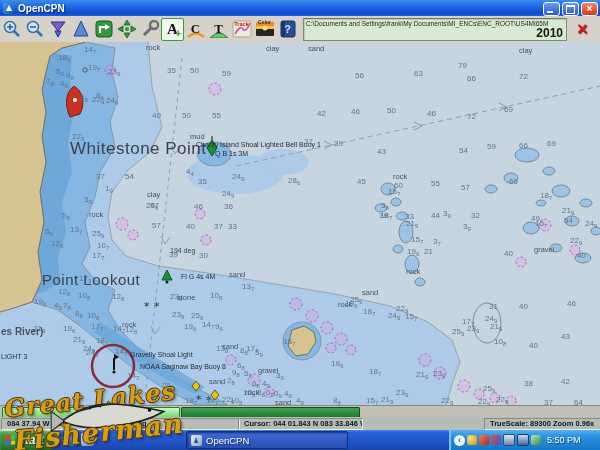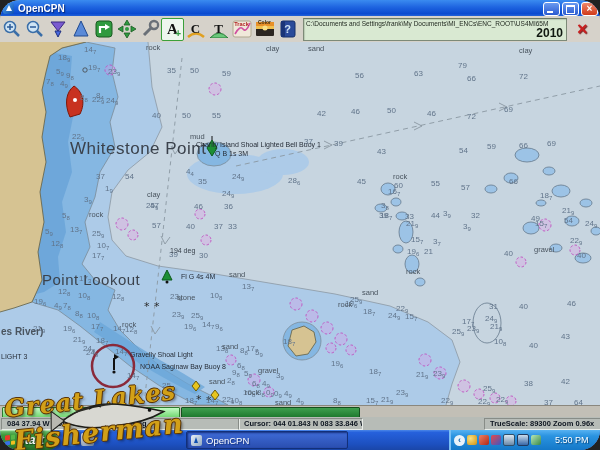--- a/index.html
+++ b/index.html
@@ -1,16 +1,16 @@
 <!DOCTYPE html>
 <html><head>
 <meta charset="utf-8">
 <style>
   html,body{margin:0;padding:0;background:#222;}
-  #app{position:relative;width:600px;height:450px;overflow:hidden;font-family:"Liberation Sans",sans-serif;background:#c7d5e0;border-radius:20px;}
+  #app{position:relative;width:600px;height:450px;overflow:hidden;font-family:"Liberation Sans",sans-serif;background:#c7d5e0;}
   
   .titlebar{position:absolute;left:0;top:0;width:600px;height:16px;
     background:linear-gradient(180deg,#3a8bf0 0%,#1e64e0 45%,#0a4ad0 85%,#2060d8 100%);
     display:flex;align-items:center;color:#fff;}
   .titlebar .appicon{width:11px;height:11px;margin:0 4px 0 3px;border-radius:2px;
     background:linear-gradient(135deg,#4aa0f0,#1050b0);position:relative;}
   .titlebar .appicon:before{content:"";position:absolute;left:3px;top:2px;border-left:3px solid transparent;
     border-right:3px solid transparent;border-bottom:6px solid #fff;}
   .titlebar .title{font-size:10px;font-weight:bold;text-shadow:1px 1px 1px #04287a;}
   .wbtns{position:absolute;right:2px;top:2px;display:flex;gap:2px;}
@@ -76,21 +76,21 @@
   .taskbtn .ticon{width:11px;height:11px;border-radius:2px;background:linear-gradient(135deg,#e8f0f8,#90a8c0);position:relative;}
   .taskbtn .ticon:before{content:"";position:absolute;left:3px;top:2px;border-left:2px solid transparent;
     border-right:2px solid transparent;border-bottom:6px solid #1050b0;}
   .taskbtn .tlabel{color:#fff;font-size:9.5px;text-shadow:1px 1px 1px #12307a;}
   .tray{position:absolute;right:0;top:0;height:20px;width:146px;
     background:linear-gradient(180deg,#57b2f2 0%,#2a93e0 30%,#1478c8 100%);
     border-left:2px solid #7ac0f4;display:flex;align-items:center;gap:2px;padding-left:3px;}
   .chev{width:11px;height:11px;border-radius:50%;background:#e8f2fa;color:#1868b0;font-size:9px;font-weight:bold;
     line-height:11px;text-align:center;}
   .trico{width:10px;height:10px;border-radius:2px;}
-  .clock{color:#fff;font-size:9px;margin-left:12px;text-shadow:1px 1px 1px #0c4a80;}
+  .clock{color:#fff;font-size:9px;margin-left:4px;text-shadow:1px 1px 1px #0c4a80;}
   
   .watermark{position:absolute;left:-4px;top:380px;width:250px;height:72px;z-index:30;
     transform:rotate(-6deg);pointer-events:none;}
   .wmtext{position:absolute;font-family:"DejaVu Serif",serif;font-weight:bold;font-style:italic;color:#d2a018;
     text-shadow:1px 0 #5a3408,-1px 0 #5a3408,0 1px #5a3408,0 -1px #5a3408,2px 2px 3px rgba(0,0,0,.45);}
   .wm1{left:10px;top:2px;font-size:24px;letter-spacing:1px;}
   .wm2{left:16px;top:34px;font-size:27px;letter-spacing:1px;}
   .wmfish{position:absolute;left:48px;top:14px;}
 </style>
 </head>

